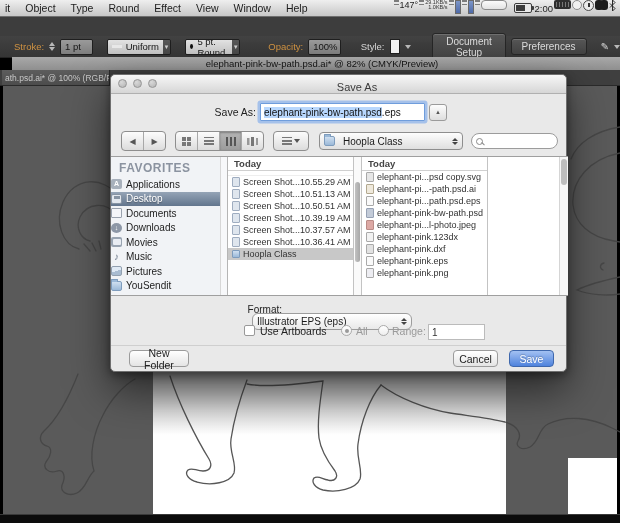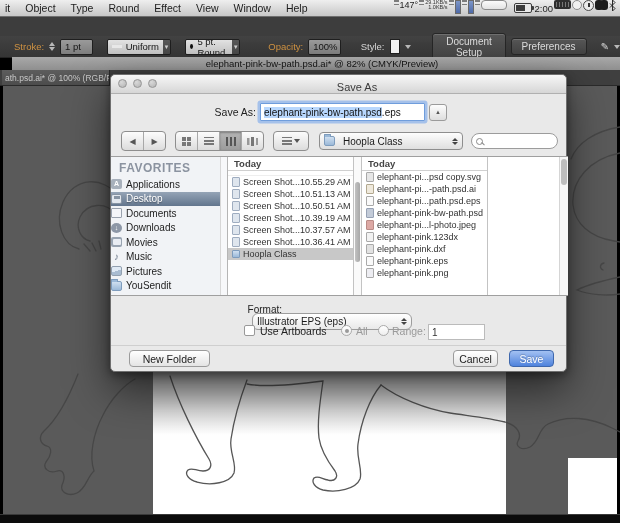--- a/index.html
+++ b/index.html
@@ -185,21 +185,21 @@
   .radio-label{position:absolute;top:250px;font-size:10.5px;color:#9a9a9a;}
   .lbl-all{left:245px;} .lbl-range{left:281px;}
   .range-field{position:absolute;left:317px;top:249px;width:52px;height:14px;background:#fff;border:1px solid #bbb;
     font-size:10px;color:#333;padding-left:3px;display:flex;align-items:center;}
   .dlg-sep{position:absolute;left:0;top:270px;width:100%;border-top:1px solid #cfcfcf;}
 
   
   .btn{position:absolute;top:275px;height:17px;border:1px solid #9b9b9b;border-radius:4px;
     background:linear-gradient(#ffffff,#e4e4e4);display:flex;align-items:center;justify-content:center;
     font-size:10.5px;color:#222;box-sizing:border-box;}
-  .btn-newfolder{left:18px;width:81px;}
+  .btn-newfolder{left:18px;width:60px;}
   .btn-cancel{left:342px;width:45px;}
   .btn-save{left:398px;width:45px;background:linear-gradient(#a3c1f2,#4f83dd);border-color:#3f68ad;color:#fff;
     text-shadow:0 -1px 1px rgba(0,0,0,.25);}
 </style>
 </head>
 <body>
 
 <div class="menubar">
   <div class="menus">
 

